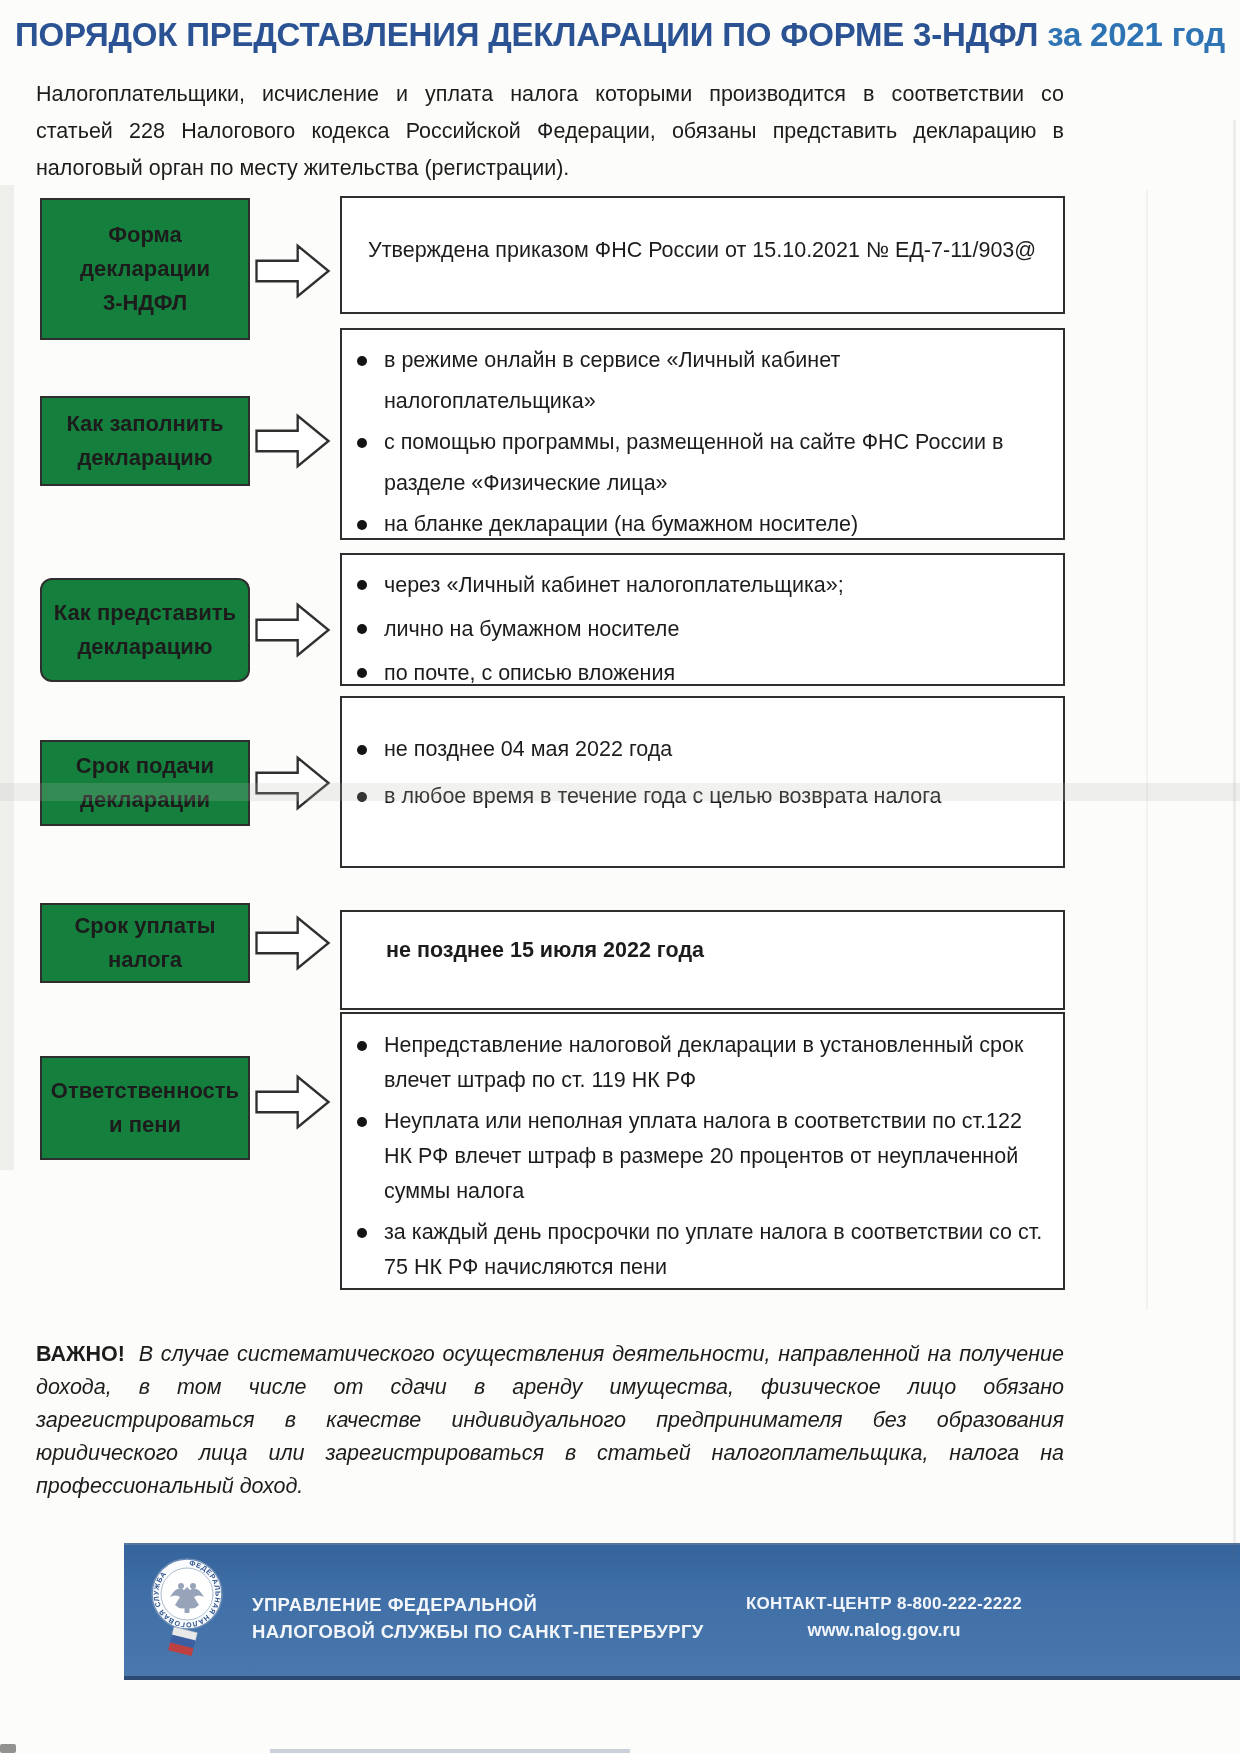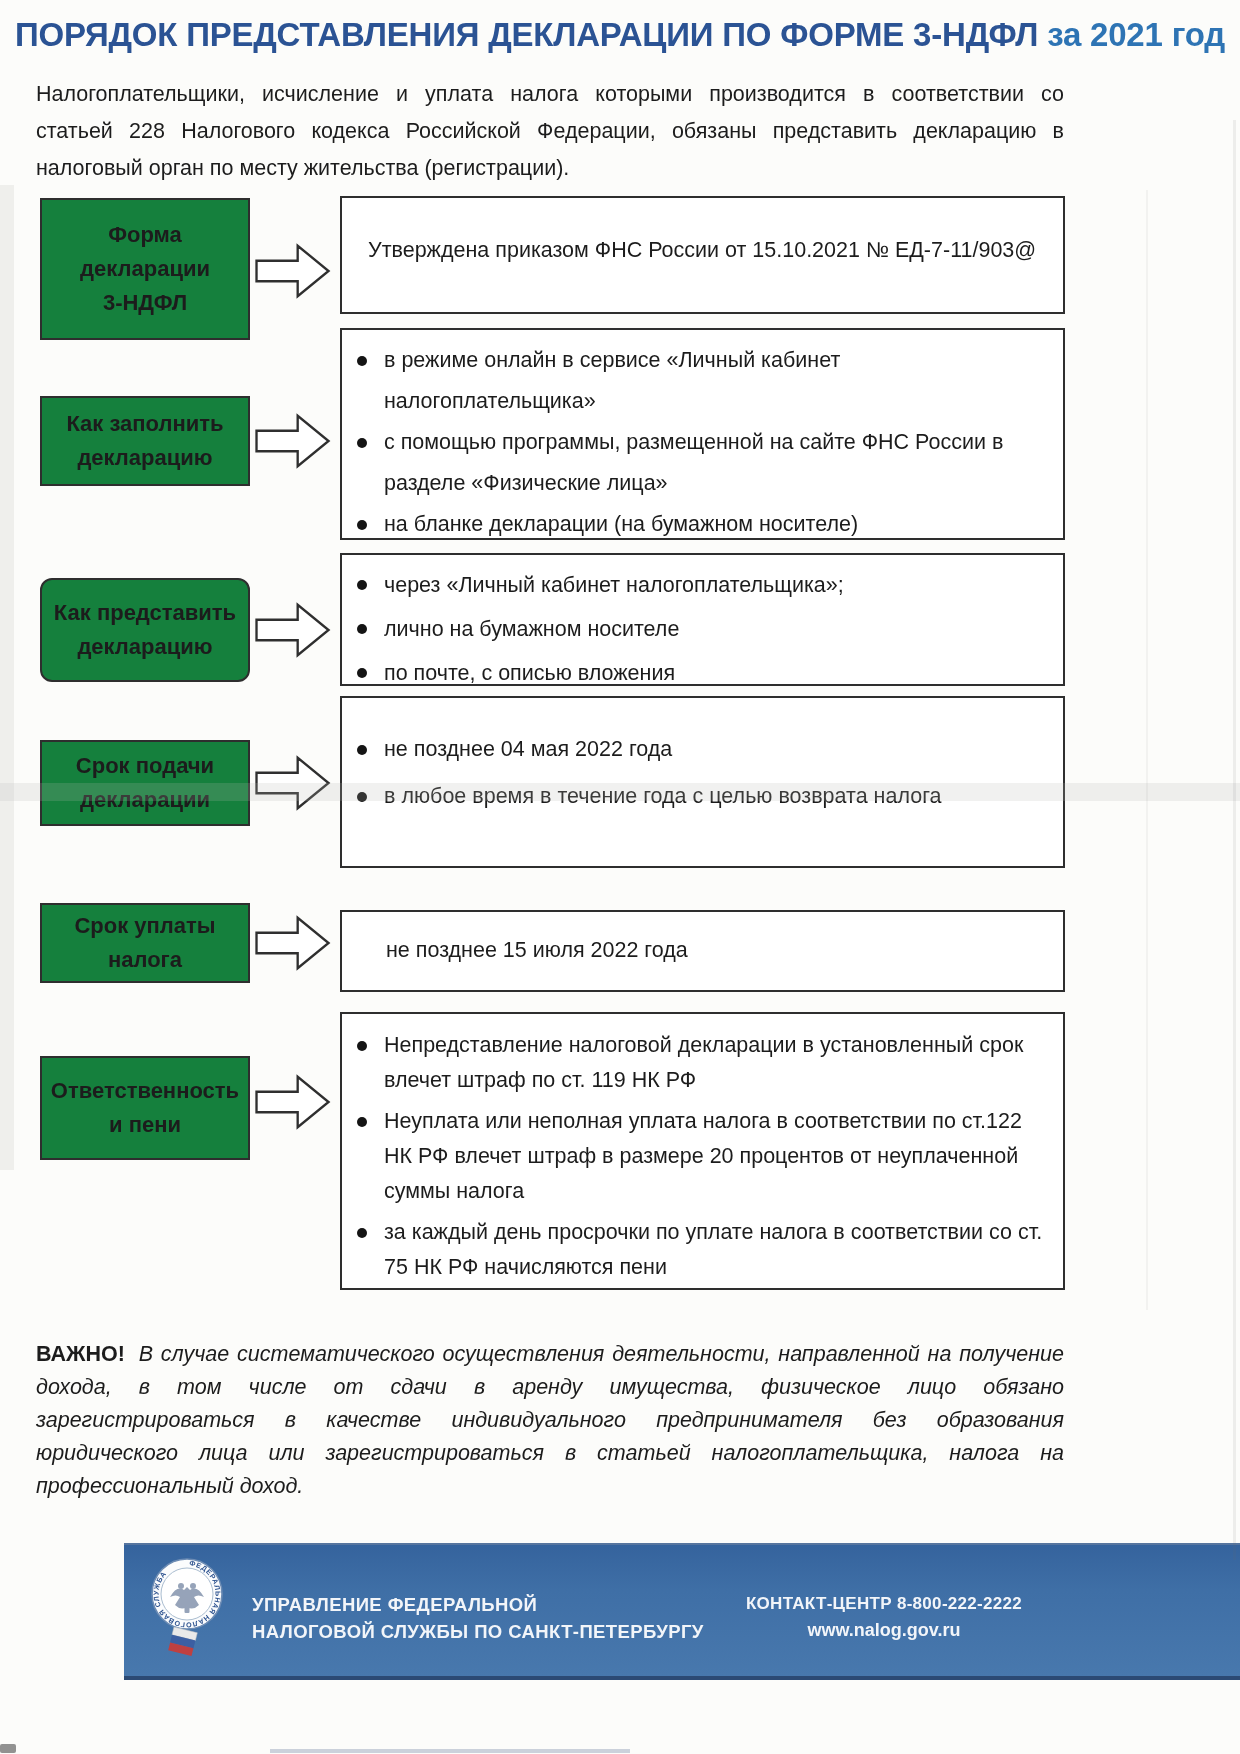--- a/index.html
+++ b/index.html
@@ -52,21 +52,21 @@
   #lb1{top:198px;height:142px;}
   #lb2{top:396px;height:90px;}
   #lb3{top:578px;height:104px;border-radius:12px;}
   #lb4{top:740px;height:86px;}
   #lb5{top:903px;height:80px;}
   #lb6{top:1056px;height:104px;}
   #rb1{top:196px;height:118px;padding:40px 16px 0 26px;}
   #rb2{top:328px;height:212px;padding-top:10px;}
   #rb3{top:553px;height:133px;padding-top:8px;}
   #rb4{top:688px;height:172px;padding-top:28px;margin-top:8px;}
-  #rb5{top:910px;height:82px;padding:26px 16px 0 44px;font-weight:normal;}
+  #rb5{top:910px;height:100px;padding:26px 16px 0 44px;font-weight:bold;}
   #rb6{top:1012px;height:278px;padding-top:14px;}
   .bullet{position:relative;padding-left:42px;padding-right:14px;}
   .bullet::before{
     content:"";position:absolute;left:15px;width:10px;height:10px;border-radius:50%;
     background:#141414;
   }
   #rb2 .bullet{line-height:41px;}        #rb2 .bullet::before{top:16px;}
   #rb3 .bullet{line-height:44px;}        #rb3 .bullet::before{top:17px;}
   #rb4 .bullet{line-height:47px;}        #rb4 .bullet::before{top:19px;}
   #rb6 .bullet{line-height:35px;margin-bottom:6px;} #rb6 .bullet::before{top:13px;}

